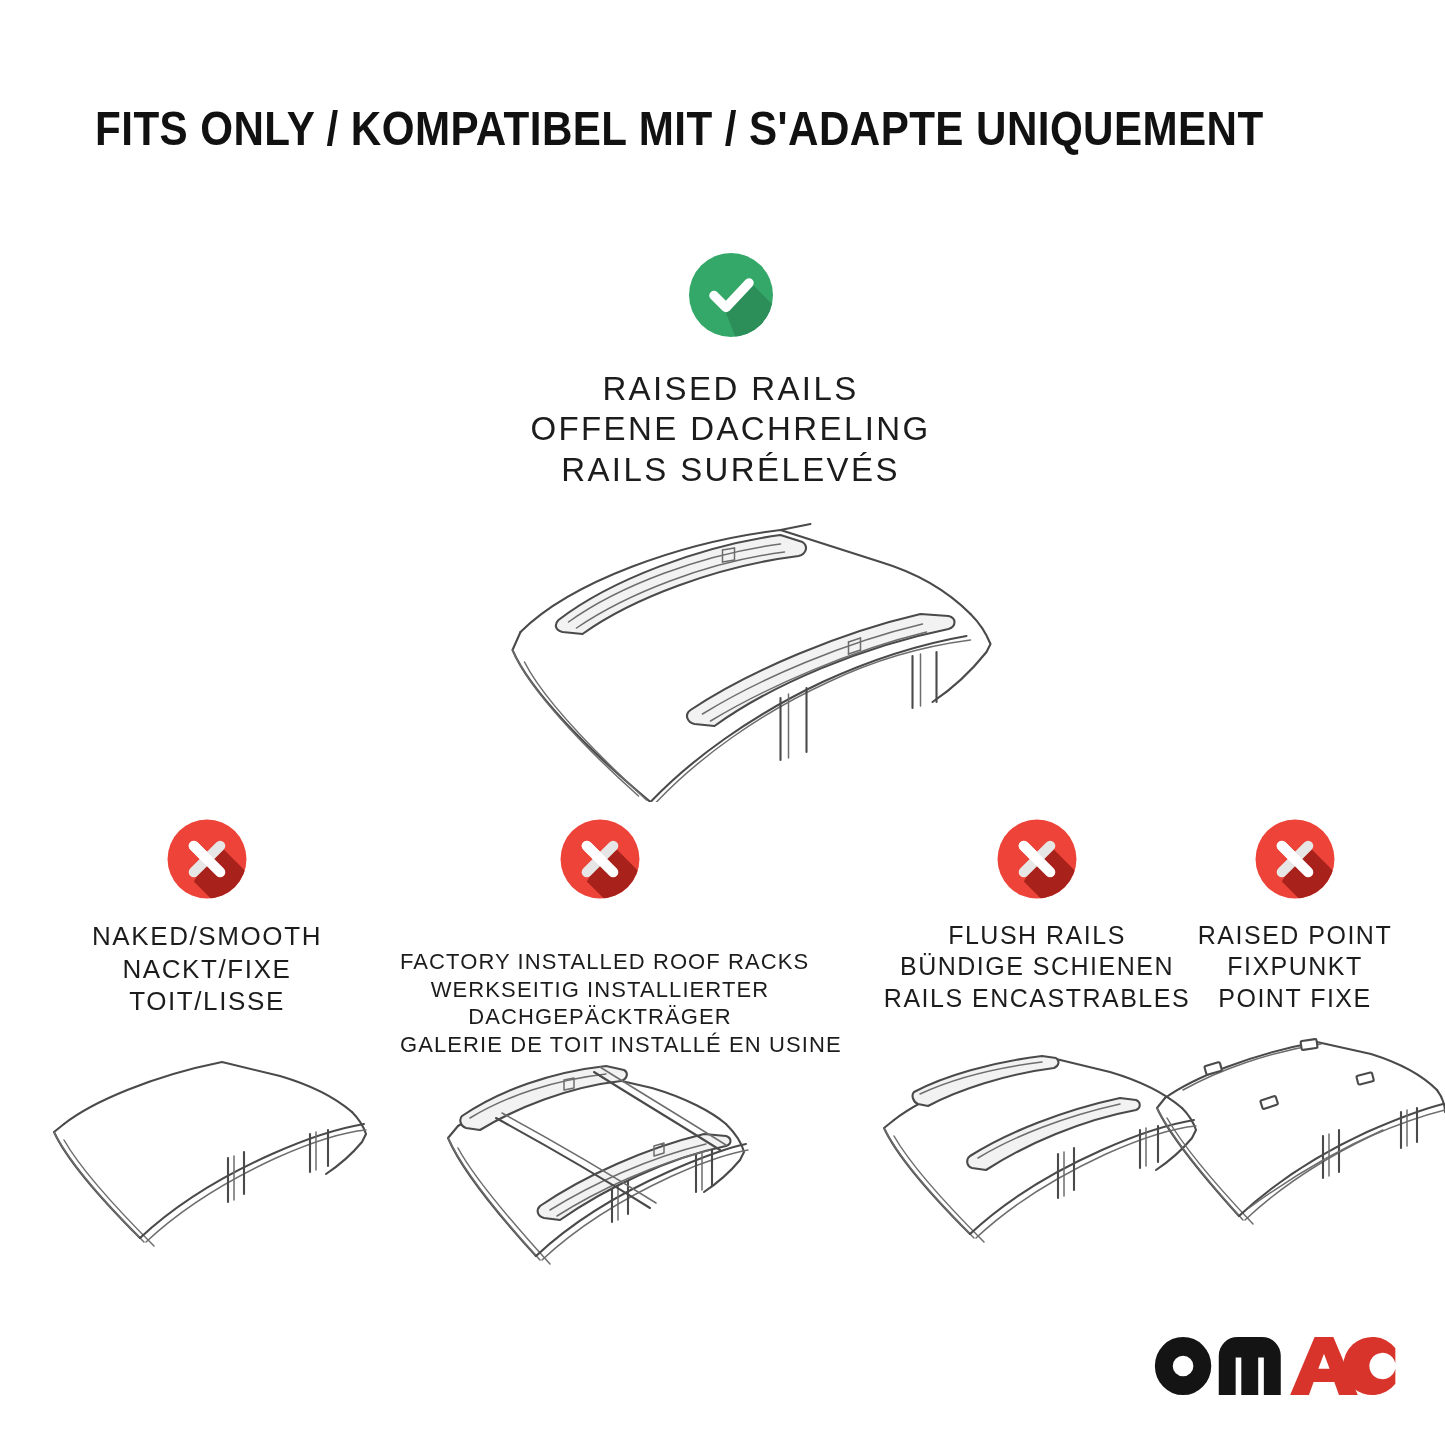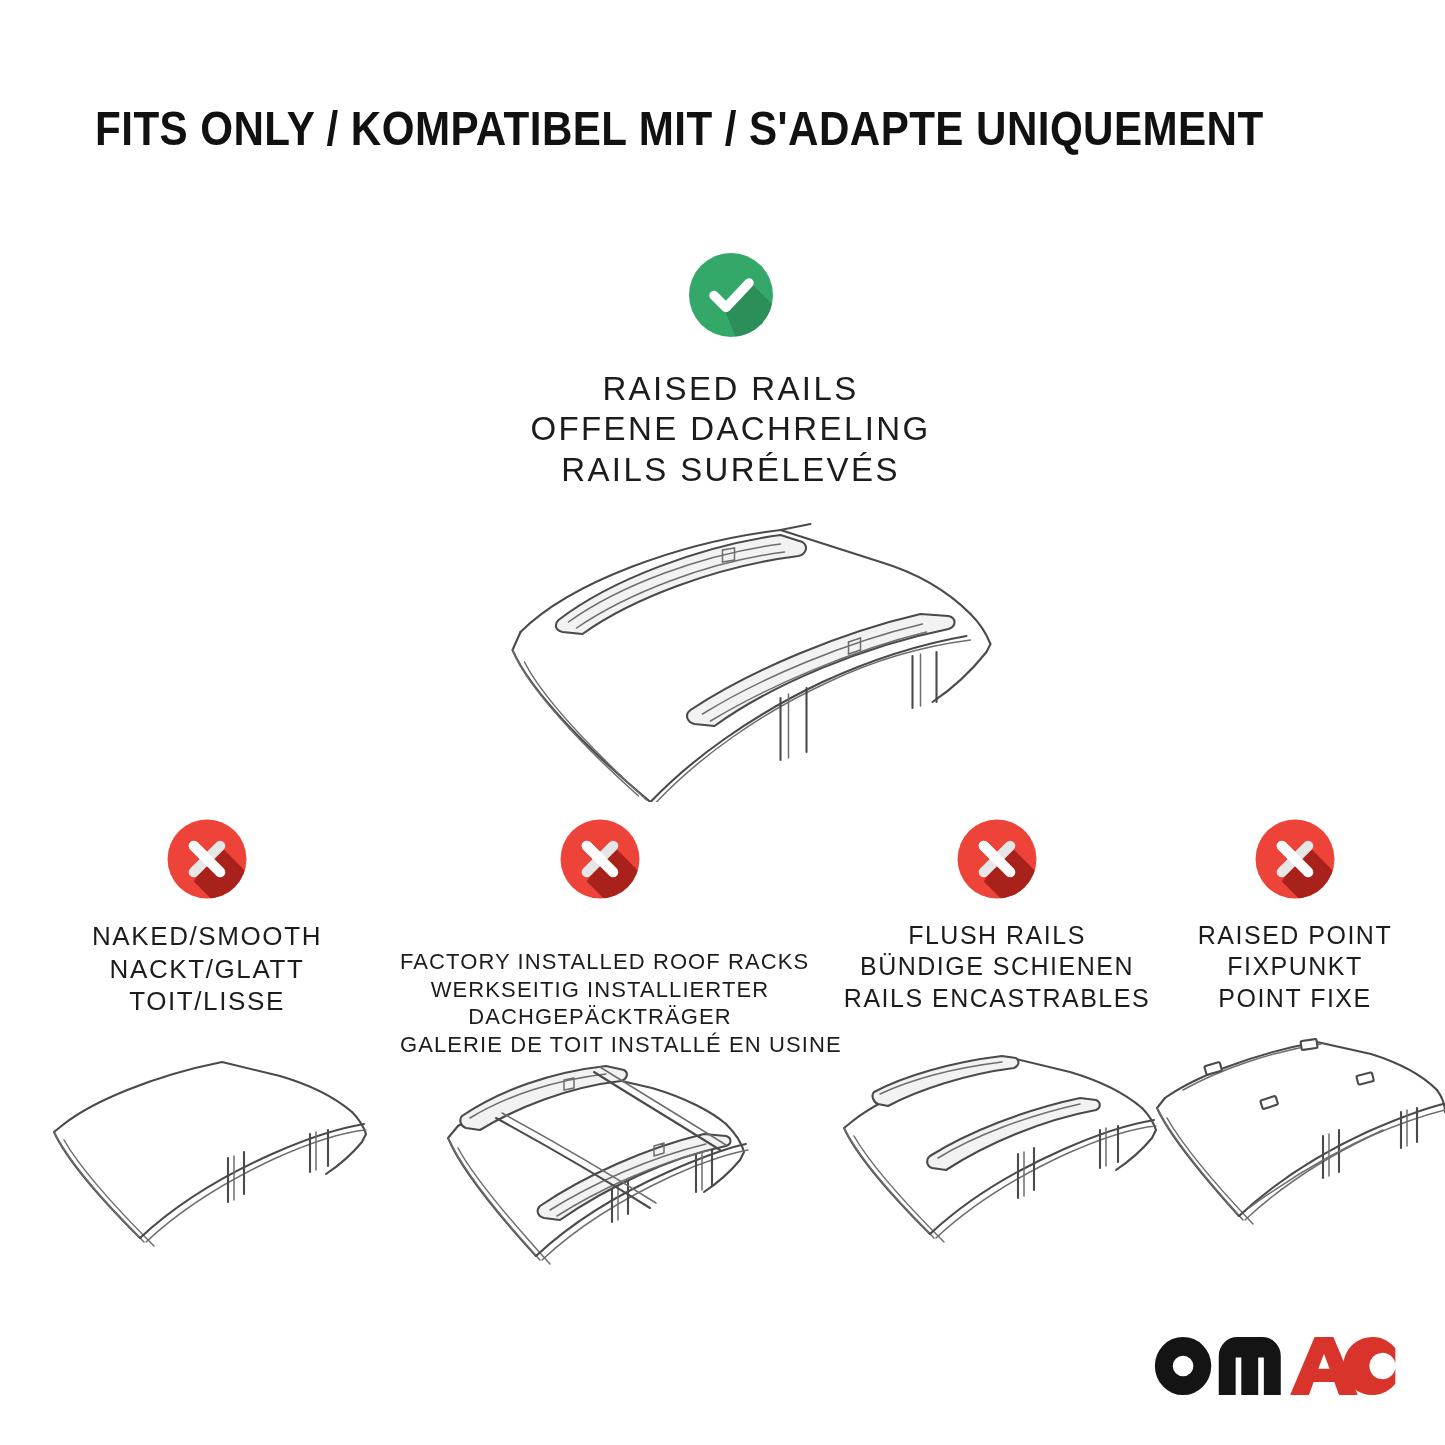--- a/index.html
+++ b/index.html
@@ -78,21 +78,21 @@
     width: 1445px;
     height: 470px;
   }
   .col {
     position: absolute;
     top: 0;
     text-align: center;
   }
   .col-0 { left: 22px;   width: 370px; }
   .col-1 { left: 400px;  width: 400px; }
-  .col-2 { left: 812px;  width: 370px; text-align: center; }
+  .col-2 { left: 852px;  width: 370px; text-align: center; }
   .col-3 { left: 1145px; width: 300px; }
 
   .xbadge-wrap {
     width: 94px;
     height: 94px;
     margin: 0 auto;
   }
   .xbadge-svg { display: block; width: 94px; height: 94px; }
 
   .col-labels {
@@ -218,21 +218,21 @@
         <g clip-path="url(#xclip0)">
           <path d="M50 50 L64 36 L96 68 L96 96 L58 96 L36 74 Z" fill="#a8221b"></path>
         </g>
         <path d="M36 36 L64 64" fill="none" stroke="#ffffff" stroke-width="11" stroke-linecap="round"></path>
         <path d="M64 36 L36 64" fill="none" stroke="#e6e6e6" stroke-width="11" stroke-linecap="round"></path>
         <path d="M36 36 L52 52" fill="none" stroke="#ffffff" stroke-width="11" stroke-linecap="round"></path>
       </svg>
     </div>
     <div class="col-labels">
       <div>NAKED/SMOOTH</div>
-      <div>NACKT/GLATT</div>
+      <div>NACKT/FIXE</div>
       <div>TOIT/LISSE</div>
     </div>
     <div class="col-art">
       <svg class="art" width="370" height="240" viewBox="0 0 370 240">
         <path class="ln" d="M42 92 C70 70 130 44 200 30 L258 44 C292 54 316 68 330 80"></path>
         <path class="ln" d="M42 92 L32 100 C44 126 78 166 118 206"></path>
         <path class="ln-thin" d="M32 100 C46 128 82 170 122 210"></path>
         <path class="ln-thin" d="M42 108 C58 136 94 176 132 214"></path>
         <path class="ln" d="M330 80 C338 88 342 96 344 102 L340 110 C330 122 316 134 304 142"></path>
         <path class="ln" d="M118 206 C150 176 196 146 250 122 C286 106 318 96 342 92"></path>

